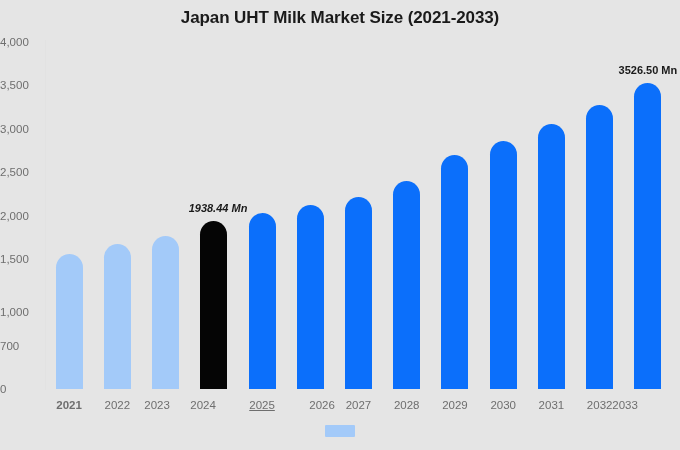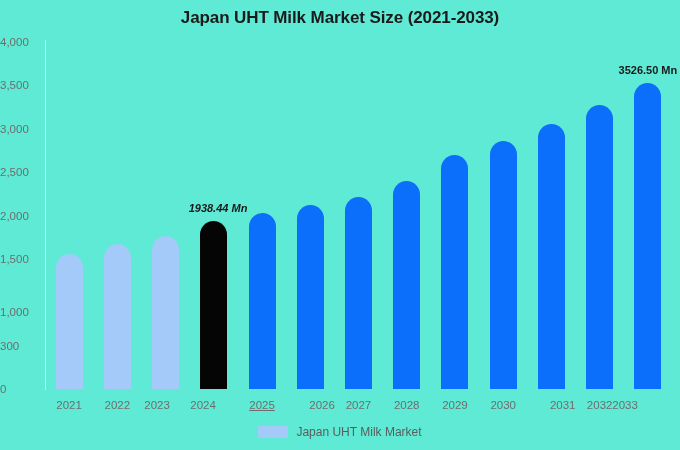--- a/index.html
+++ b/index.html
@@ -10,21 +10,21 @@
     width: 680px;
     height: 450px;
     background: #ffffff;
     font-family: "Liberation Sans", sans-serif;
     overflow: hidden;
   }
   #chart-root {
     position: relative;
     width: 680px;
     height: 450px;
-    background: #5eead4;
+    background: #e5e5e5;
   }
 
   
   #chart-title {
     position: absolute;
     left: 0;
     top: 8px;
     width: 680px;
     text-align: center;
     font-size: 17px;
@@ -118,21 +118,21 @@
 <body>
 
 <div id="chart-root">
 
   <div id="chart-title">Japan UHT Milk Market Size (2021-2033)</div>
 
   <div id="y-axis-line"></div>
 
   <div id="y-axis">
       <div class="y-tick-wrap" style="top: 389px;">0</div>
-      <div class="y-tick-wrap" style="top: 345.625px;">300</div>
+      <div class="y-tick-wrap" style="top: 345.625px;">700</div>
       <div class="y-tick-wrap" style="top: 312px;">1,000</div>
       <div class="y-tick-wrap" style="top: 258.875px;">1,500</div>
       <div class="y-tick-wrap" style="top: 215.5px;">2,000</div>
       <div class="y-tick-wrap" style="top: 172.125px;">2,500</div>
       <div class="y-tick-wrap" style="top: 128.75px;">3,000</div>
       <div class="y-tick-wrap" style="top: 85.375px;">3,500</div>
       <div class="y-tick-wrap" style="top: 42px;">4,000</div>
     </div>
 
   <div id="plot">
@@ -173,33 +173,32 @@
       <div class="bar-slot" style="left: 541.154px; width: 27px;">
         <div class="bar" style="height: 284.019px; background: rgb(11, 111, 251);"></div>
       </div>
       <div class="bar-slot" style="left: 589.385px; width: 27px;">
         <div class="bar" style="height: 305.924px; background: rgb(11, 111, 251);"></div>
       </div>
       <div class="bar-label" style="top: 34.0761px; left: 602.885px; transform: translate(-50%, -100%);">3526.50 Mn</div>
     </div>
 
   <div id="x-axis">
-      <div class="x-tick" style="left: 45px; width: 48.2308px;">2021</div>
+      <div class="x-tick" style="left: 45px; width: 48.2308px; font-weight: bold;">2021</div>
       <div class="x-tick" style="left: 93.2308px; width: 48.2308px;">2022</div>
       <div class="x-tick" style="left: 133px; width: 48.2308px;">2023</div>
       <div class="x-tick" style="left: 179px; width: 48.2308px;">2024</div>
       <div class="x-tick" style="left: 237.923px; width: 48.2308px; text-decoration: underline;">2025</div>
       <div class="x-tick" style="left: 298px; width: 48.2308px;">2026</div>
       <div class="x-tick" style="left: 334.385px; width: 48.2308px;">2027</div>
       <div class="x-tick" style="left: 382.615px; width: 48.2308px;">2028</div>
       <div class="x-tick" style="left: 430.846px; width: 48.2308px;">2029</div>
       <div class="x-tick" style="left: 479.077px; width: 48.2308px;">2030</div>
-      <div class="x-tick" style="left: 527.308px; width: 48.2308px; text-align: right;">2031</div>
+      <div class="x-tick" style="left: 527.308px; width: 48.2308px;">2031</div>
       <div class="x-tick" style="left: 575.538px; width: 48.2308px;">2032</div>
       <div class="x-tick" style="left: 601px; width: 48.2308px;">2033</div>
     </div>
 
   <div id="legend">
     <div id="legend-swatch" style="background: rgb(163, 202, 249);"></div>
-    <div id="legend-label">Japan UHT Milk Market</div>
   </div>
 
 </div>
 
 </body></html>

